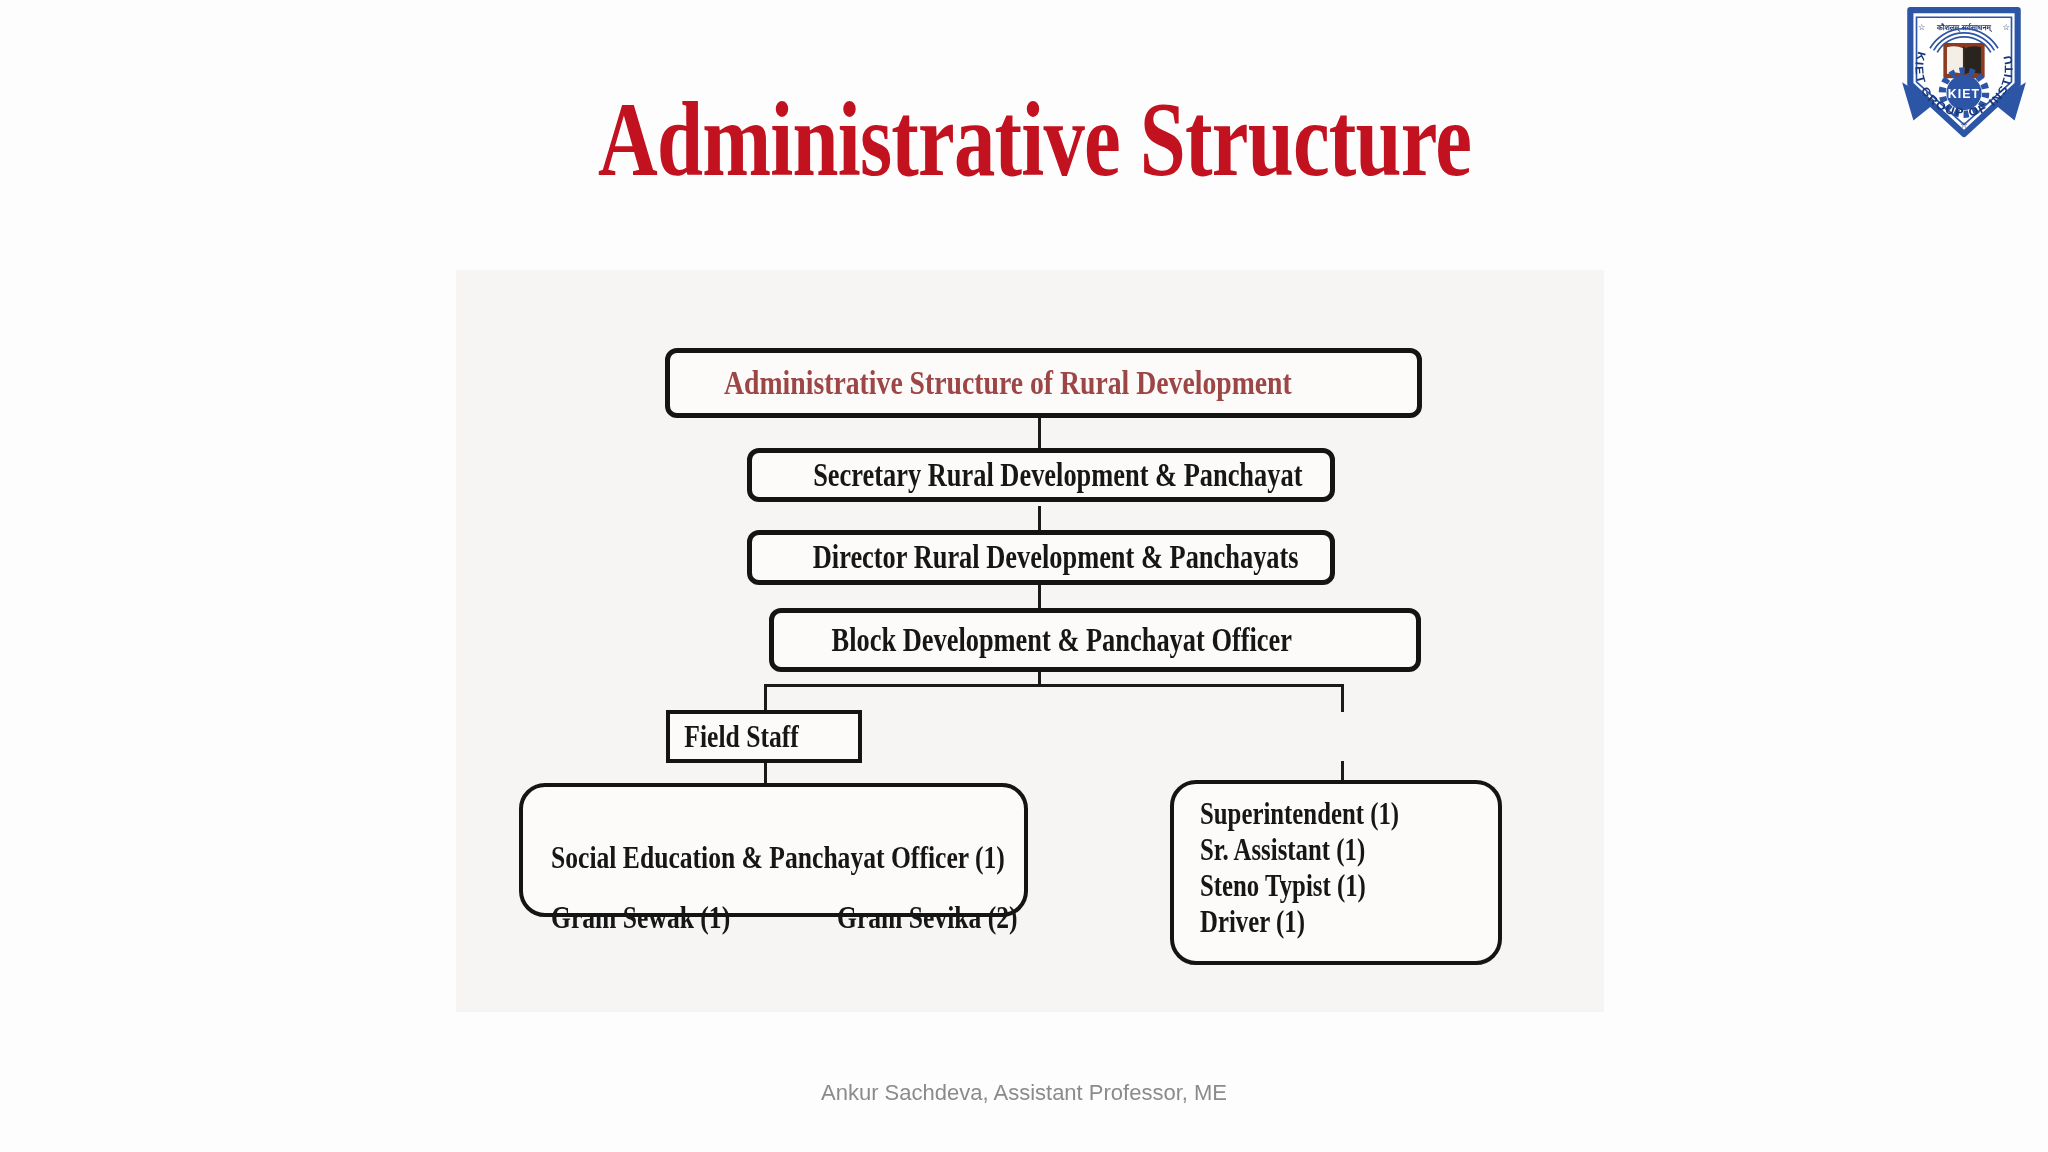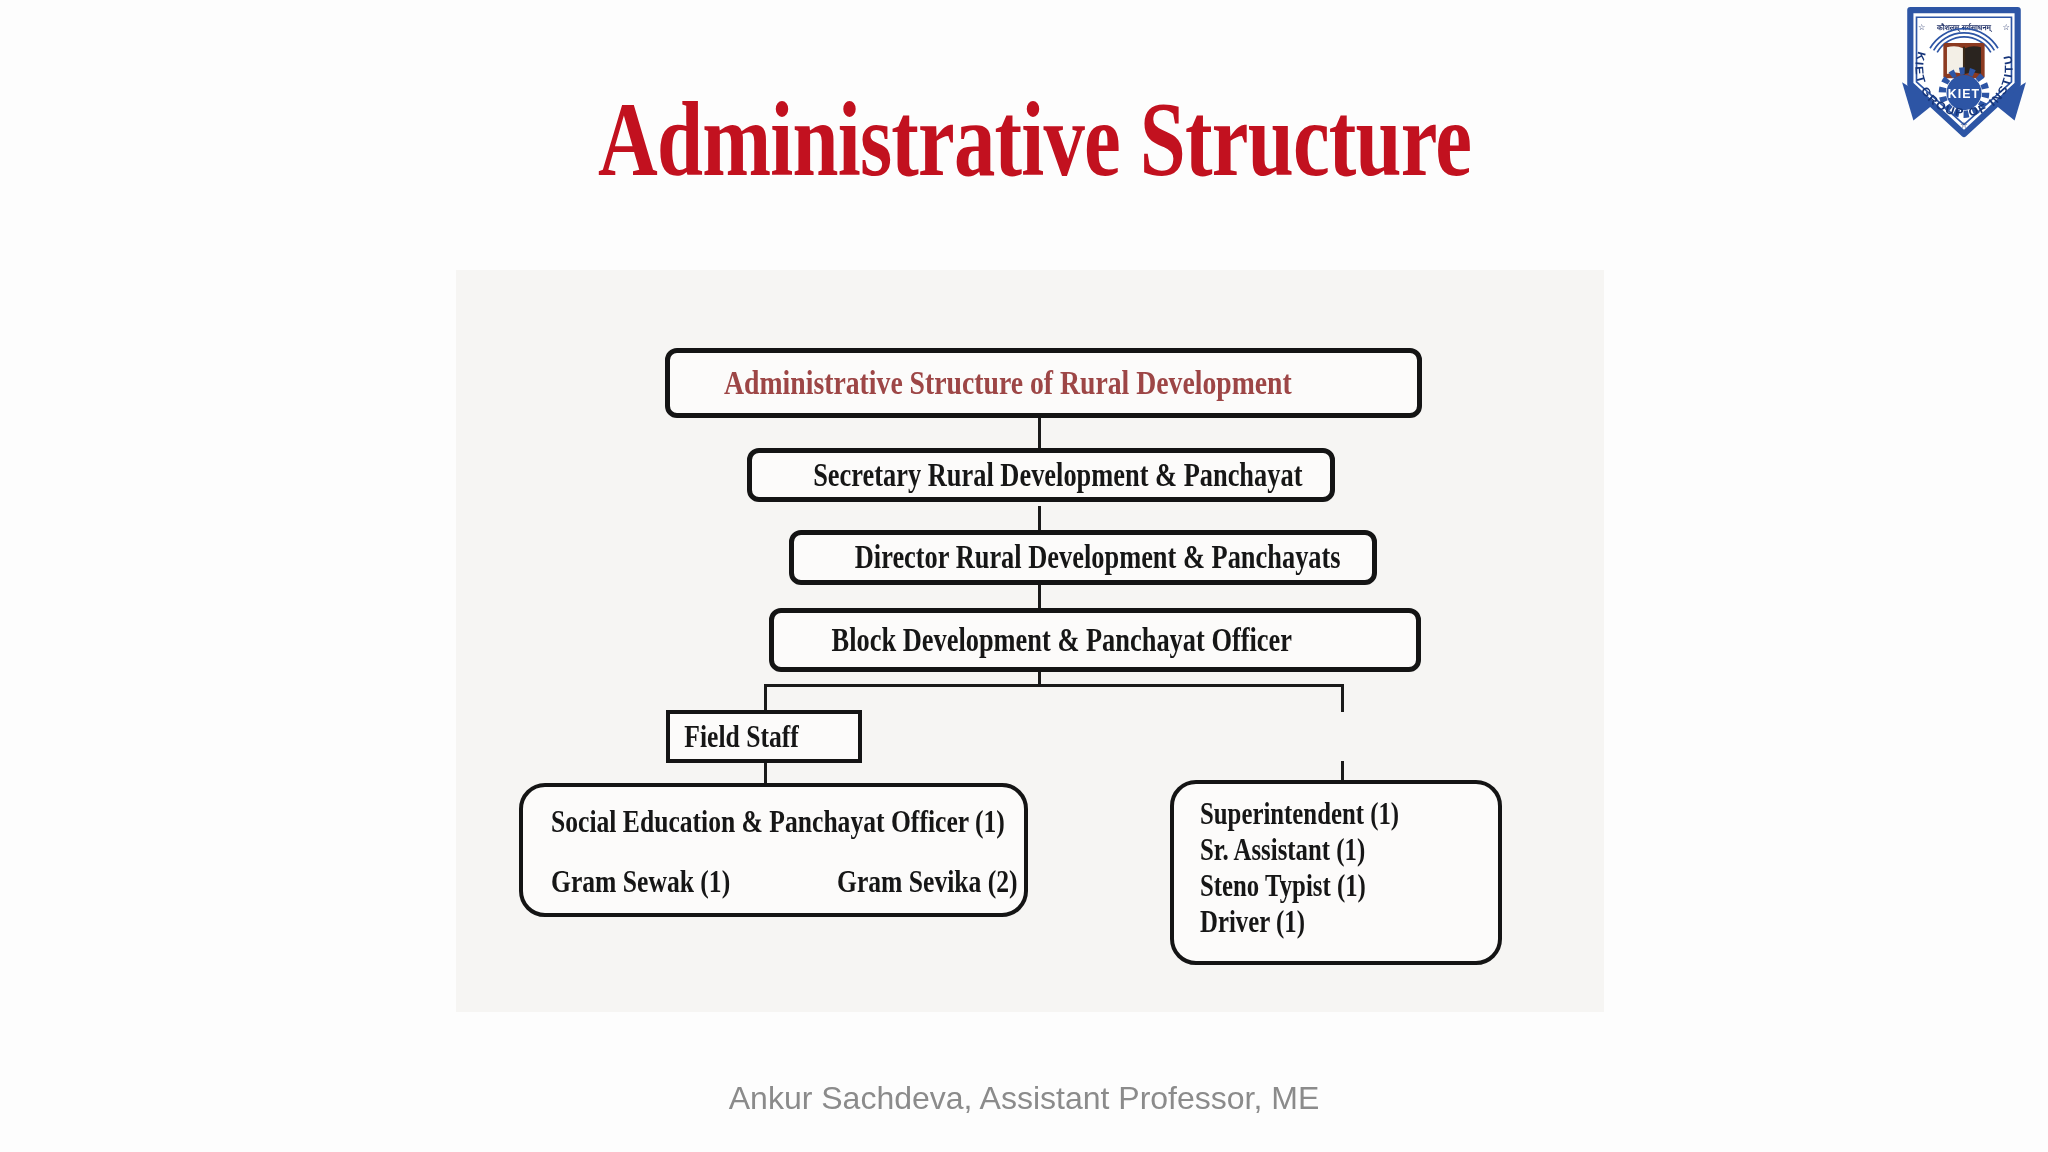--- a/index.html
+++ b/index.html
@@ -31,38 +31,38 @@
     display:flex; align-items:center; justify-content:flex-start;
     color:#161616;
   }
   .obox .ctext {
     display:inline-block; white-space:nowrap; font-weight:bold;
     transform:scaleX(0.8); transform-origin:center;
   }
   .root-box   { left:665px;  top:348px; width:757px; height:70px; }
   .root-box .ctext { font-size:33px; color:#9d4646; transform:scaleX(0.84); }
   .chain-box-1 { left:747px; top:448px; width:588px; height:54px; }
-  .chain-box-2 { left:789px; top:530px; width:588px; height:55px; }
+  .chain-box-2 { left:747px; top:530px; width:588px; height:55px; }
   .chain-box-3 { left:769px; top:608px; width:652px; height:64px; }
   .chain-box-1 .ctext, .chain-box-2 .ctext, .chain-box-3 .ctext { font-size:33px; }
   .staff-box { border-width:4px; border-radius:0; }
   .field-staff-box      { left:666px;  top:710px; width:196px; height:53px; }
   .ministerial-staff-box{ left:1228px; top:710px; width:226px; height:53px; }
   .staff-box .ctext { font-size:32px; }
 
   .detail-box {
     position:absolute; box-sizing:border-box; background:#fcfbfa;
     border:4px solid #141414; border-radius:26px;
     color:#161616; font-weight:bold;
   }
   .field-detail-box {
     left:519px; top:783px; width:509px; height:134px;
     padding:16px 0 0 28px;
   }
-  .field-row { white-space:nowrap; }
+  .field-row { white-space:nowrap;margin-top:36px; }
   .field-row .ctext {
     display:inline-block; font-size:32px; transform:scaleX(0.8);
     transform-origin:left center; white-space:nowrap;
   }
   .field-row-2 { margin-top:23px; }
   .field-gap { display:inline-block; width:62px; }
   .ministerial-detail-box {
     left:1170px; top:780px; width:332px; height:185px;
     padding:14px 0 13px 26px;
   }
@@ -71,21 +71,21 @@
     display:inline-block; font-size:31px; transform:scaleX(0.8);
     transform-origin:left center;
   }
 
   
   .conn { position:absolute; background:#1a1a1a; }
 
   
   .footer {
     position:absolute; left:0; top:1080px; width:2048px; text-align:center;
-    font-family:"Liberation Sans", sans-serif; font-size:32px; color:#8b8b8b;
+    font-family:"Liberation Sans", sans-serif; font-size:22px; color:#8b8b8b;
   }
 
   
   .logo { position:absolute; left:1900px; top:3px; width:128px; height:138px; }
 </style>
 </head>
 <body>
 
 <div class="stage">
 

